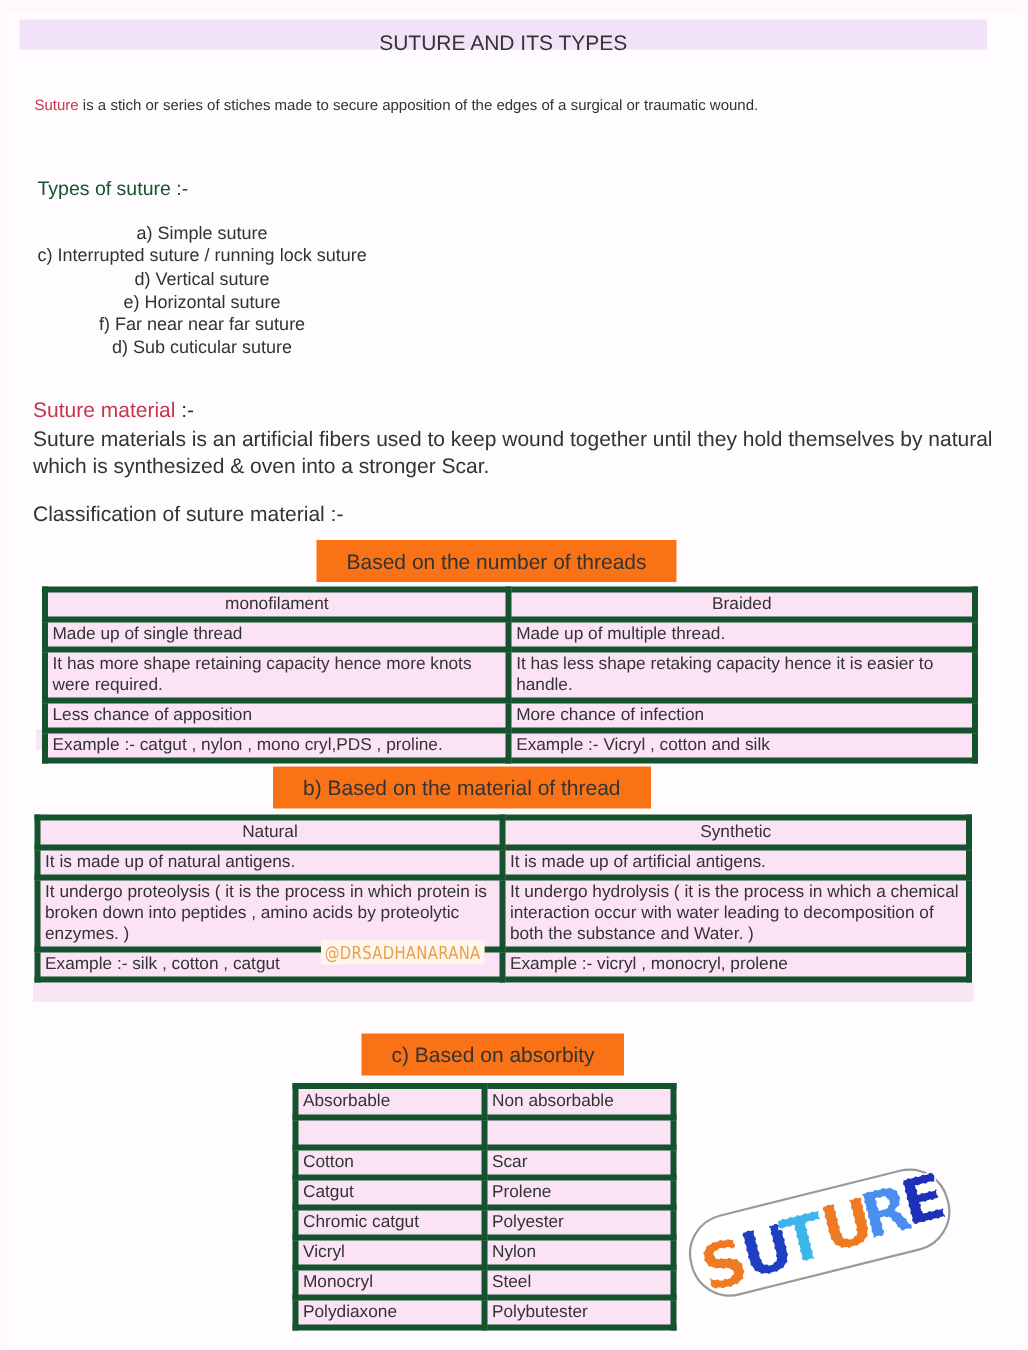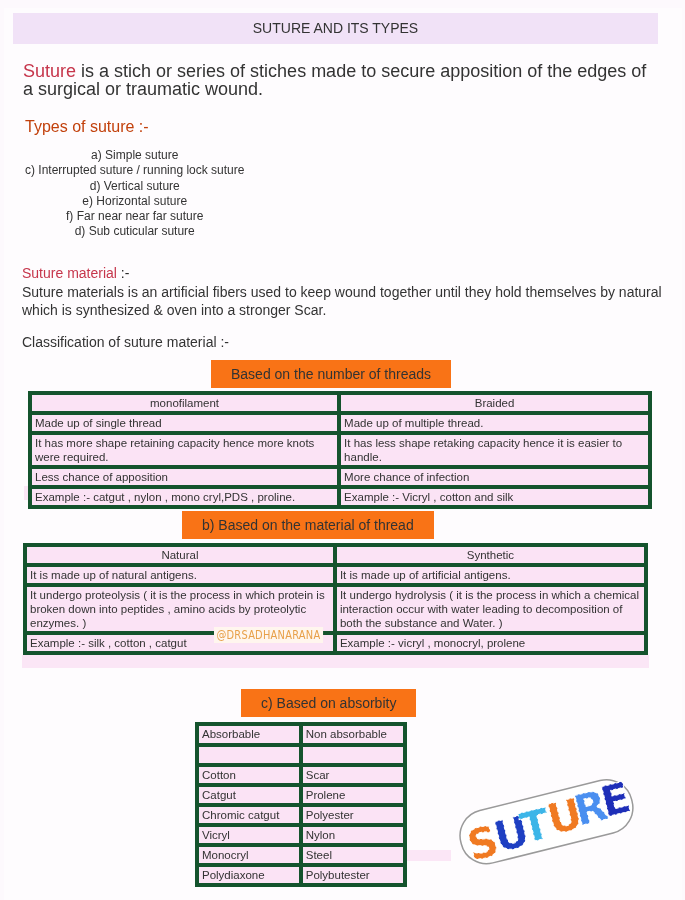--- a/index.html
+++ b/index.html
@@ -8,27 +8,27 @@
     background:#fdf9fd;
     font-family:"Liberation Sans", sans-serif;
     color:#2a2a2a;
     position:relative;
   }
   .page {
     position:absolute; left:4px; top:8px; width:678px; height:892px;
     background:#fefcfe;
   }
   .title-bar {
-    position:absolute; left:13px; top:13px; width:645px; height:31px;
+    position:absolute; left:13px; top:13px; width:645px; height:20px;
     background:#f1e2f7;
     text-align:center; line-height:31px; font-size:14px; color:#333;
   }
-  .intro { position:absolute; left:23px; top:62px; width:630px; font-size:18px; line-height:18px; color:#333; }
+  .intro { position:absolute; left:23px; top:62px; width:630px; font-size:10px; line-height:18px; color:#333; }
   .red { color:#c6354b; }
-  .types-heading { position:absolute; left:25px; top:118px; font-size:16px; color:#c2410c; }
+  .types-heading { position:absolute; left:25px; top:118px; font-size:13px; color:#14532d; }
   .types-list { position:absolute; left:25px; top:148px; font-size:12px; line-height:15.3px; color:#333; margin:0; padding:0; list-style:none;text-align:center; }
   .mat-heading { position:absolute; left:22px; top:265px; font-size:14px; }
   .mat-text { position:absolute; left:22px; top:283px; width:640px; font-size:14px; line-height:18px; color:#333; }
   .class-heading { position:absolute; left:22px; top:334px; font-size:14px; color:#333; }
   .hl {
     position:absolute; background:#f97316; font-size:14px; color:#333;
     padding:0 20px; line-height:28px; height:28px;
   }
   table { border-collapse:collapse; position:absolute; font-size:11.5px; color:#333; }
   td { border:4px solid #14532d; background:#fbe3f5; padding:1px 3px; line-height:14px; vertical-align:top; }
@@ -119,21 +119,21 @@
   <tr>
     <td>Example :- silk , cotton , catgut</td>
     <td>Example :- vicryl , monocryl, prolene</td>
   </tr>
 </tbody>
   </table>
 <div class="watermark">@DRSADHANARANA</div>
 
 <div class="hl" style="left:241px; top:689px;">c) Based on absorbity</div>
 <div class="shadow" style="left:195px; top:850px; width:256px; height:11px;"></div>
-<table style="left:195px; top:722px; width:212px;">
+<table style="left:195px; top:722px; width:256px;">
   <colgroup>
       <col style="width:128px">
       <col style="width:128px">
     </colgroup>
   <tbody>
       <tr>
     <td style="height:15px">Absorbable</td>
     <td>Non absorbable</td>
   </tr>
   <tr>

